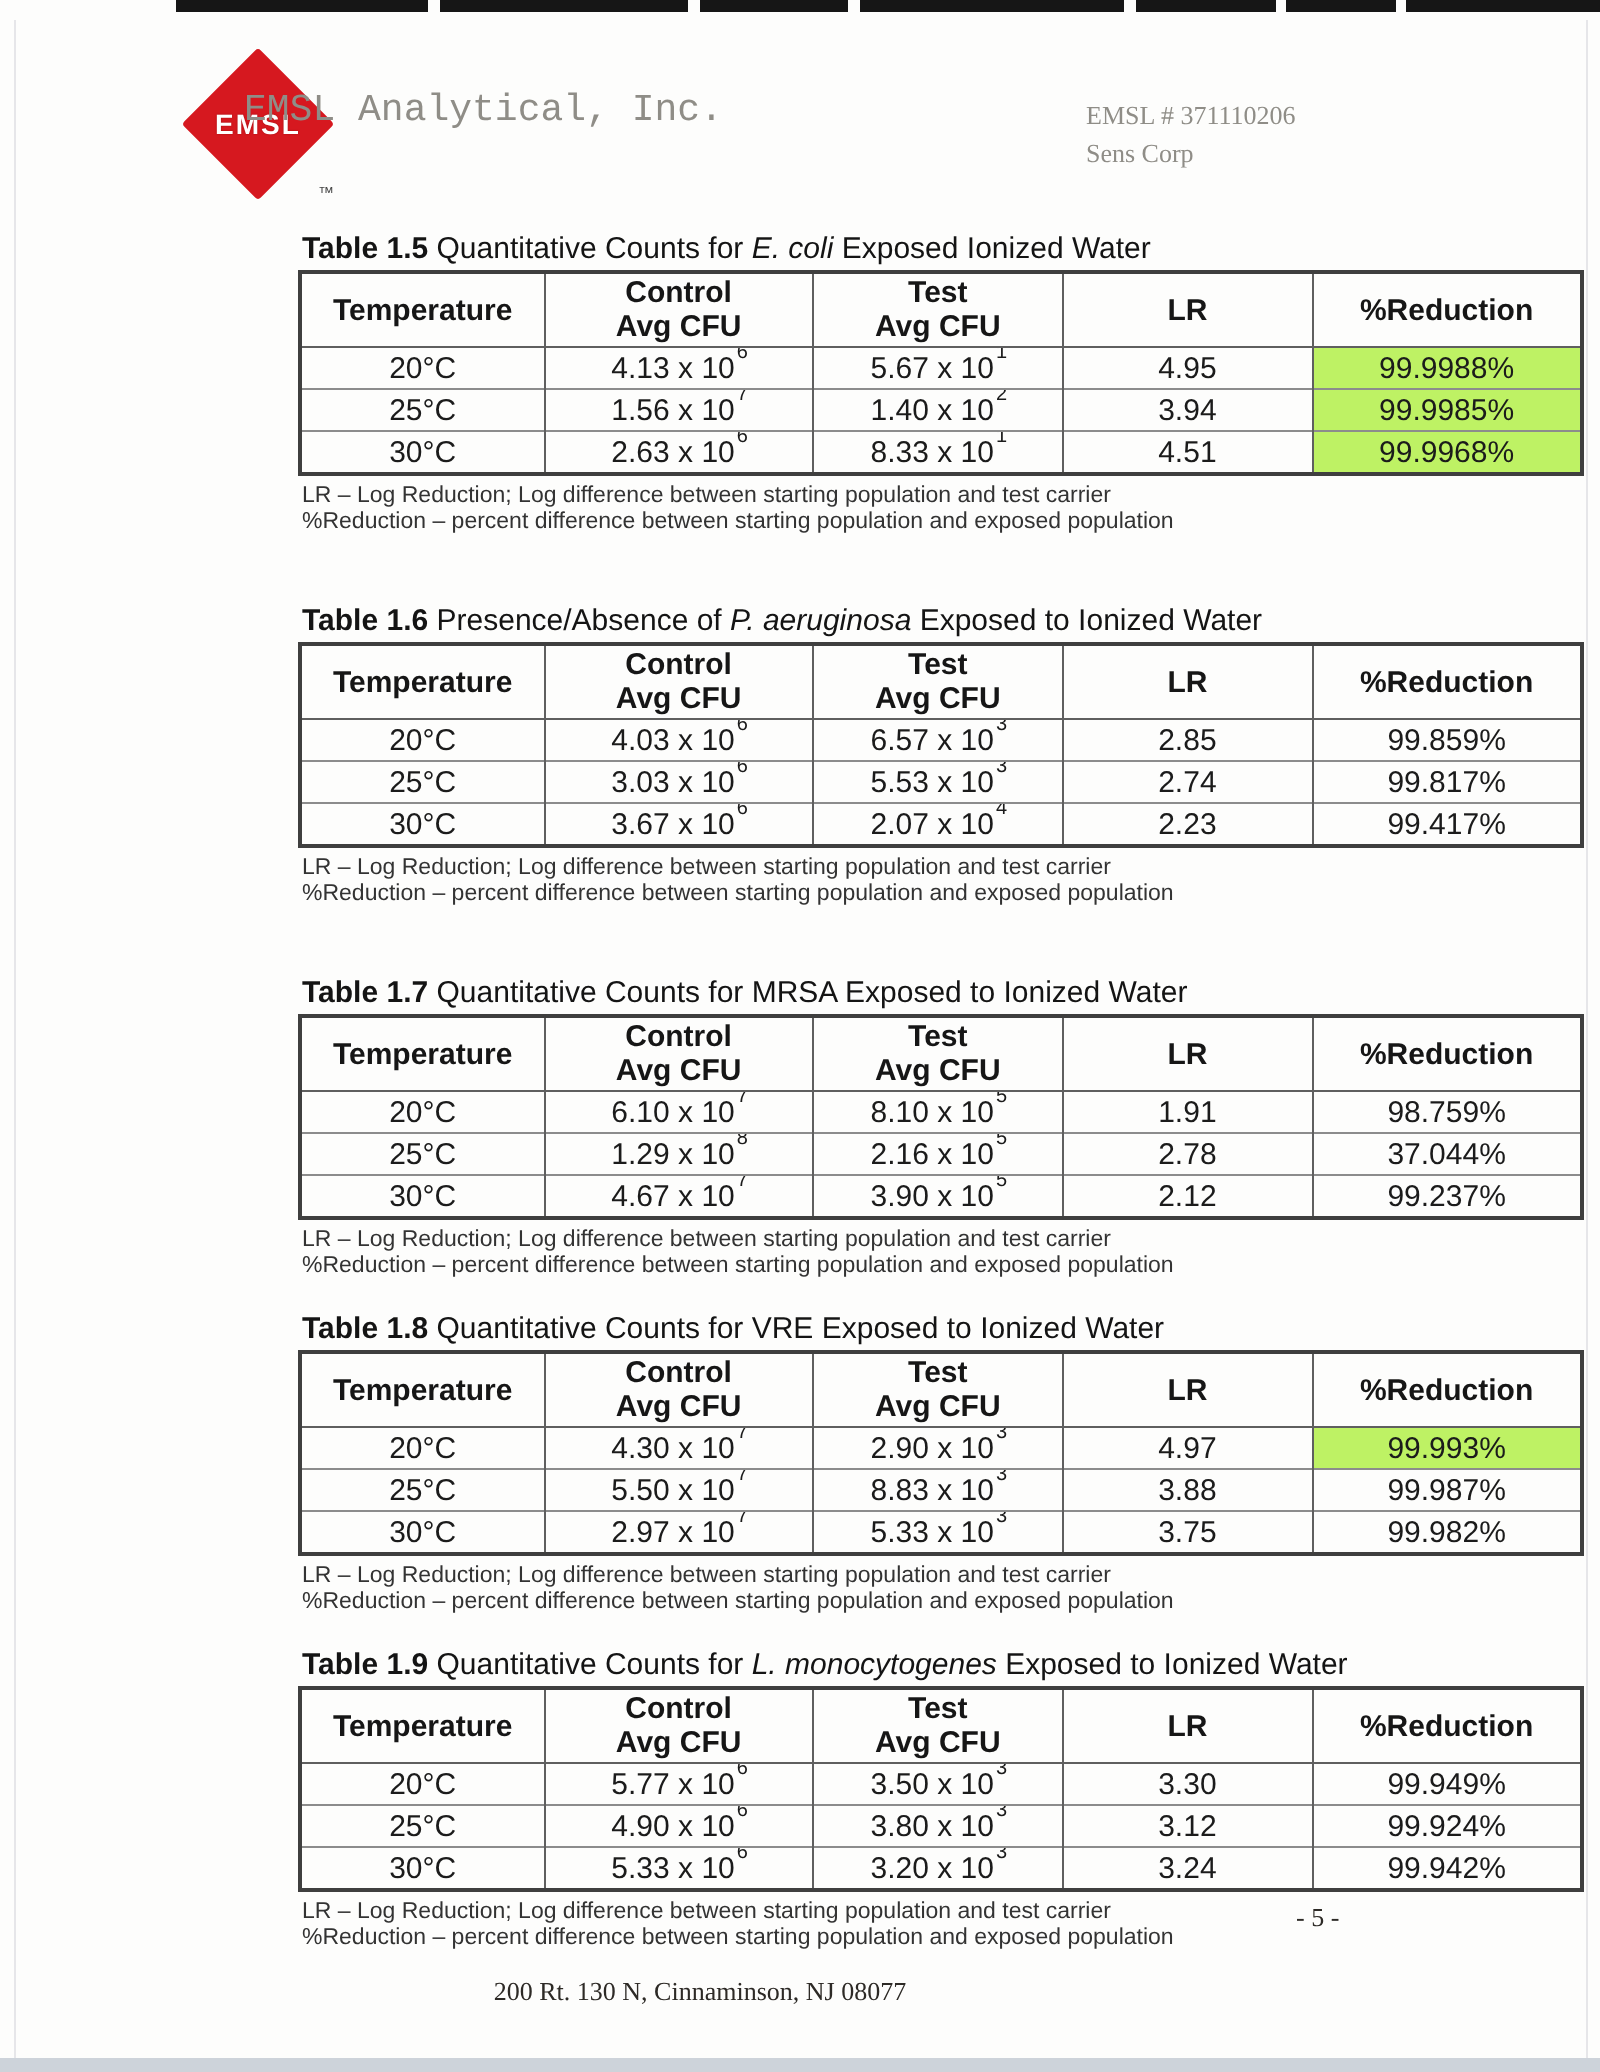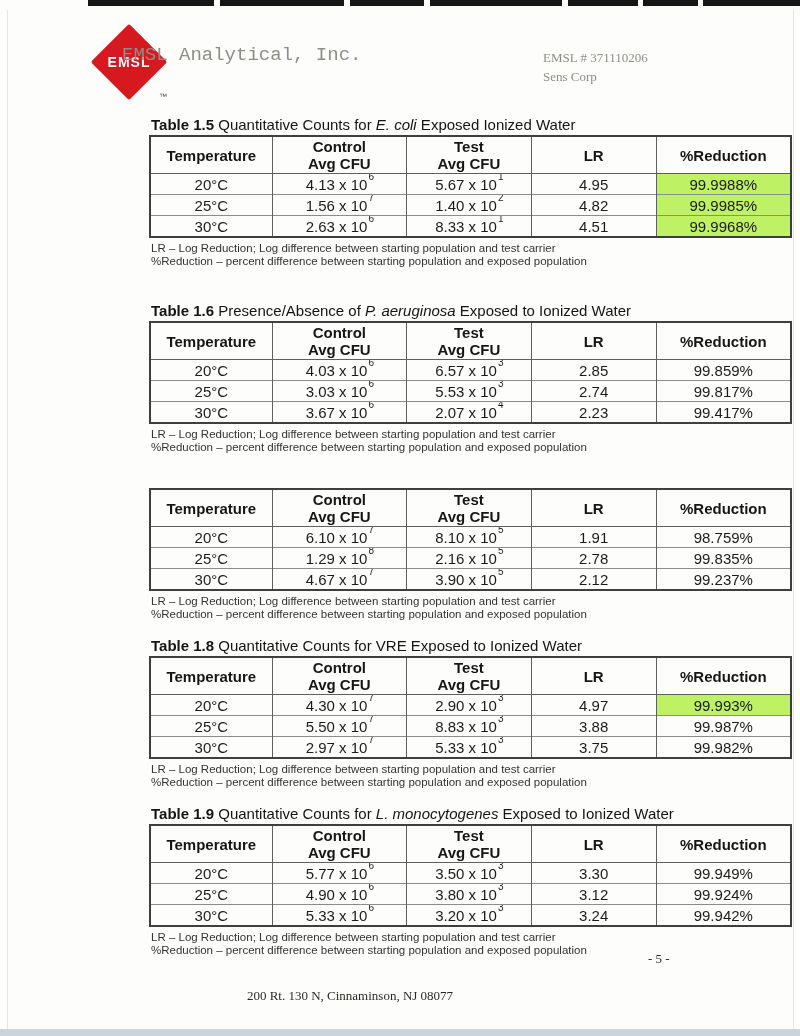--- a/index.html
+++ b/index.html
@@ -132,21 +132,21 @@
               <td>20°C</td>
               <td>4.13 x 10<sup>6</sup></td>
               <td>5.67 x 10<sup>1</sup></td>
               <td>4.95</td>
               <td class="hl">99.9988%</td>
             </tr>
             <tr>
               <td>25°C</td>
               <td>1.56 x 10<sup>7</sup></td>
               <td>1.40 x 10<sup>2</sup></td>
-              <td>4.82</td>
+              <td>3.94</td>
               <td class="hl">99.9985%</td>
             </tr>
             <tr>
               <td>30°C</td>
               <td>2.63 x 10<sup>6</sup></td>
               <td>8.33 x 10<sup>1</sup></td>
               <td>4.51</td>
               <td class="hl">99.9968%</td>
             </tr>
           </tbody>
@@ -193,20 +193,21 @@
             </tr>
           </tbody>
     </table>
     <div class="footnotes">
           <div>LR – Log Reduction; Log difference between starting population and test carrier</div>
           <div>%Reduction – percent difference between starting population and exposed population</div>
         </div>
   </div>
 
   <div class="table-section">
+    <div class="table-title"><span class="tt-label">Table 1.7</span><span> Quantitative Counts for MRSA Exposed to Ionized Water</span></div>
     <table class="data-table">
       <thead>
             <tr>
               <th>Temperature</th>
               <th>Control<br>Avg CFU</th>
               <th>Test<br>Avg CFU</th>
               <th>LR</th>
               <th>%Reduction</th>
             </tr>
           </thead>
@@ -216,21 +217,21 @@
               <td>6.10 x 10<sup>7</sup></td>
               <td>8.10 x 10<sup>5</sup></td>
               <td>1.91</td>
               <td>98.759%</td>
             </tr>
             <tr>
               <td>25°C</td>
               <td>1.29 x 10<sup>8</sup></td>
               <td>2.16 x 10<sup>5</sup></td>
               <td>2.78</td>
-              <td>99.835%</td>
+              <td>37.044%</td>
             </tr>
             <tr>
               <td>30°C</td>
               <td>4.67 x 10<sup>7</sup></td>
               <td>3.90 x 10<sup>5</sup></td>
               <td>2.12</td>
               <td>99.237%</td>
             </tr>
           </tbody>
     </table>

